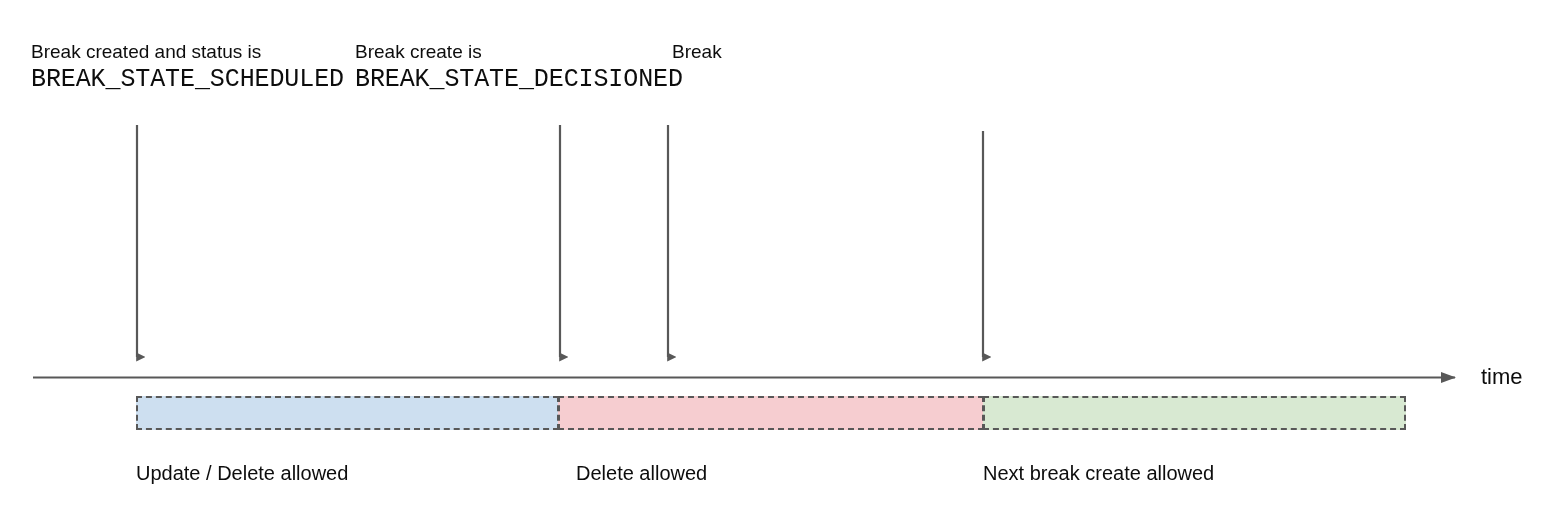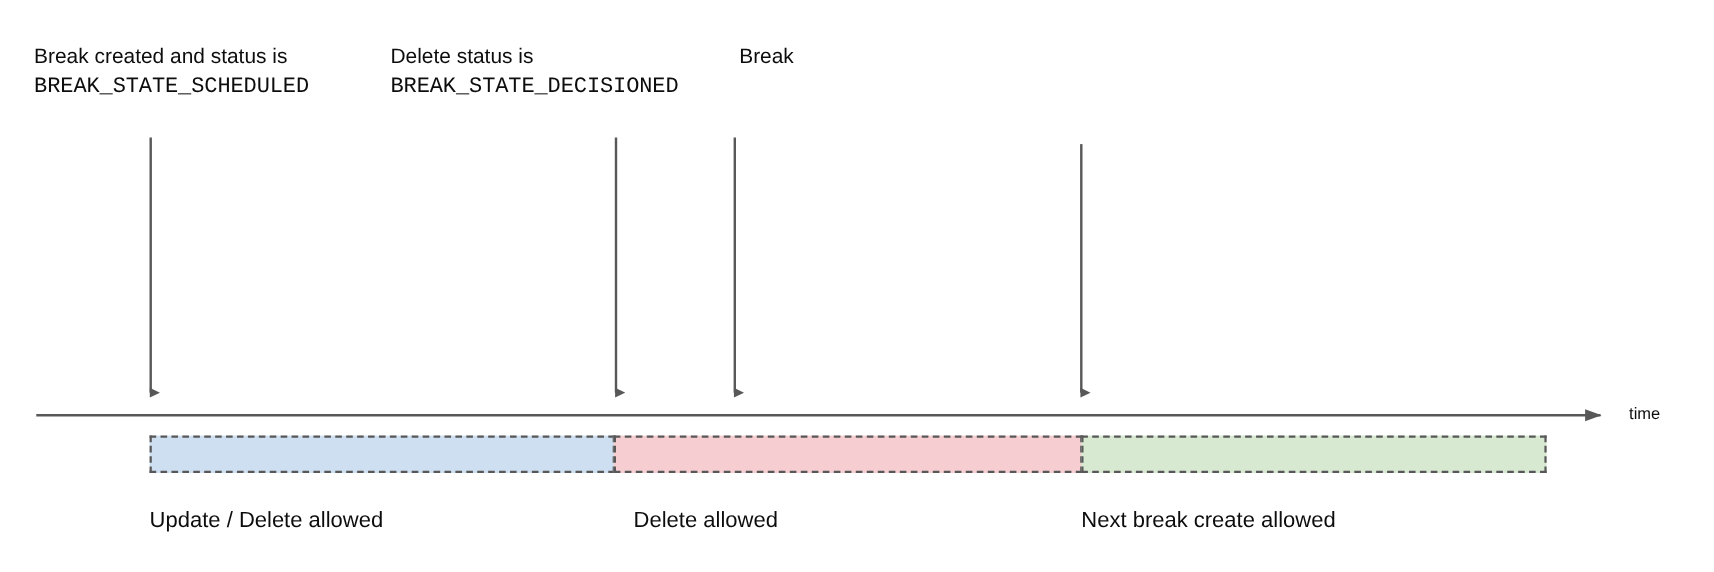--- a/index.html
+++ b/index.html
@@ -26,21 +26,21 @@
     font-size: 19px;
     line-height: 28px;
     color: #0d0d0d;
     white-space: nowrap;
   }
   .anno .ln {
     display: block;
   }
   .anno .mono {
     font-family: "Liberation Mono", "DejaVu Sans Mono", monospace;
-    font-size: 20px;
+    font-size: 25px;
     letter-spacing: -0.1px;
   }
 
   .anno-1 { left: 31px;  top: 38px; }
   .anno-2 { left: 355px; top: 38px; }
   .anno-3 { left: 672px; top: 38px; }
   .anno-4 { left: 931px; top: 31px; }
 
   
   #drawing {
@@ -49,21 +49,21 @@
     top: 0;
     width: 1558px;
     height: 520px;
   }
 
   
   .axis-caption {
     position: absolute;
     left: 1481px;
     top: 365px;
-    font-size: 15px;
+    font-size: 22px;
     line-height: 24px;
     color: #0d0d0d;
   }
 
   
   .bar {
     position: absolute;
     top: 396px;
     height: 34px;
     box-sizing: border-box;
@@ -91,21 +91,21 @@
 <body>
 
 <div id="stage">
 
   <div class="anno anno-1">
     <span class="ln">Break created and status is</span>
     <span class="ln mono">BREAK_STATE_SCHEDULED</span>
   </div>
 
   <div class="anno anno-2">
-    <span class="ln">Delete status is</span>
+    <span class="ln">Break create is</span>
     <span class="ln mono">BREAK_STATE_DECISIONED</span>
   </div>
 
   <div class="anno anno-3">
     <span class="ln">Break</span>
   </div>
 
 
   <svg id="drawing" viewBox="0 0 1558 520" xmlns="http://www.w3.org/2000/svg">
     <defs>

